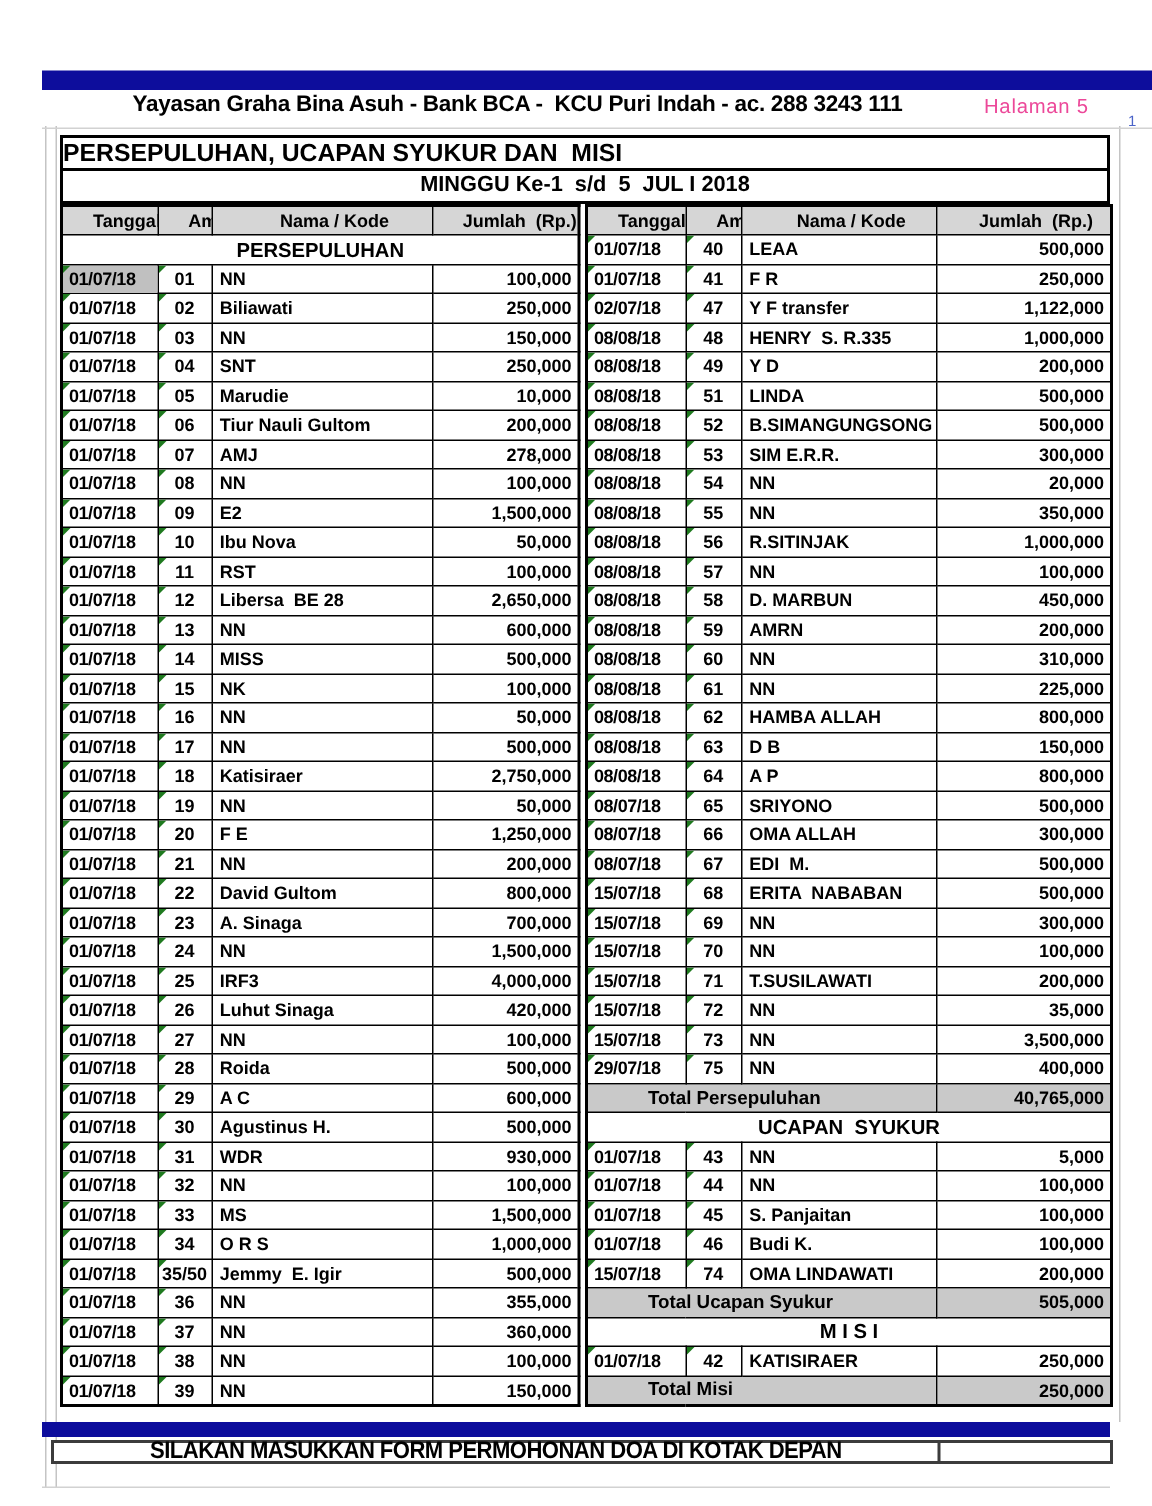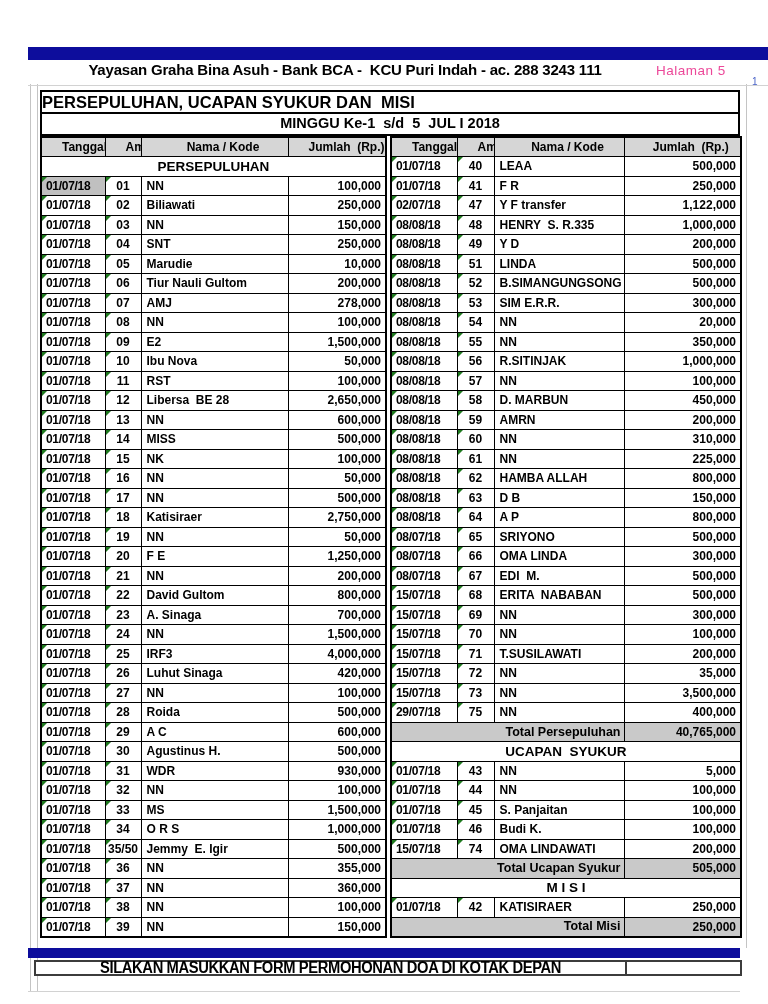--- a/index.html
+++ b/index.html
@@ -51,21 +51,21 @@
     padding:0 3px;overflow:hidden;white-space:pre;
   }
   tr.hdr td{background:#d6d6d6;text-align:center;font-size:12px;padding-left:20px;}
   td.c-date{position:relative;padding-left:4px;letter-spacing:-0.3px;}
   td.c-amp{position:relative;text-align:center;padding:0 1px;}
   td.c-nama{padding-left:5px;}
   td.c-jum{text-align:right;padding-right:4px;}
   td.selected{background:#c0c0c0;}
   tr.sec td{text-align:center;font-size:13.5px;}
   tr.tot td{background:#c9c9c9;}
-  tr.tot td.lbl{text-align:right;font-size:12.5px;padding-left:40px;}
+  tr.tot td.lbl{text-align:left;font-size:12.5px;padding-left:40px;}
   .tri{
     position:absolute;left:0;top:0;width:0;height:0;
     border-top:5px solid #1f7a1f;border-right:5px solid transparent;
   }
 
   #footwrap{
     position:absolute;left:34px;top:960px;width:708px;height:16px;
     border:2px solid #3c3c3c;box-sizing:border-box;display:flex;background:#fff;
   }
   #footmsg{
@@ -480,21 +480,21 @@
         </tr>
         <tr class="data-row">
           <td class="c-date"><span class="tri"></span>08/07/18</td>
           <td class="c-amp"><span class="tri"></span>65</td>
           <td class="c-nama">SRIYONO</td>
           <td class="c-jum">500,000</td>
         </tr>
         <tr class="data-row">
           <td class="c-date"><span class="tri"></span>08/07/18</td>
           <td class="c-amp"><span class="tri"></span>66</td>
-          <td class="c-nama">OMA LINDA</td>
+          <td class="c-nama">OMA ALLAH</td>
           <td class="c-jum">300,000</td>
         </tr>
         <tr class="data-row">
           <td class="c-date"><span class="tri"></span>08/07/18</td>
           <td class="c-amp"><span class="tri"></span>67</td>
           <td class="c-nama">EDI  M.</td>
           <td class="c-jum">500,000</td>
         </tr>
         <tr class="data-row">
           <td class="c-date"><span class="tri"></span>15/07/18</td>

